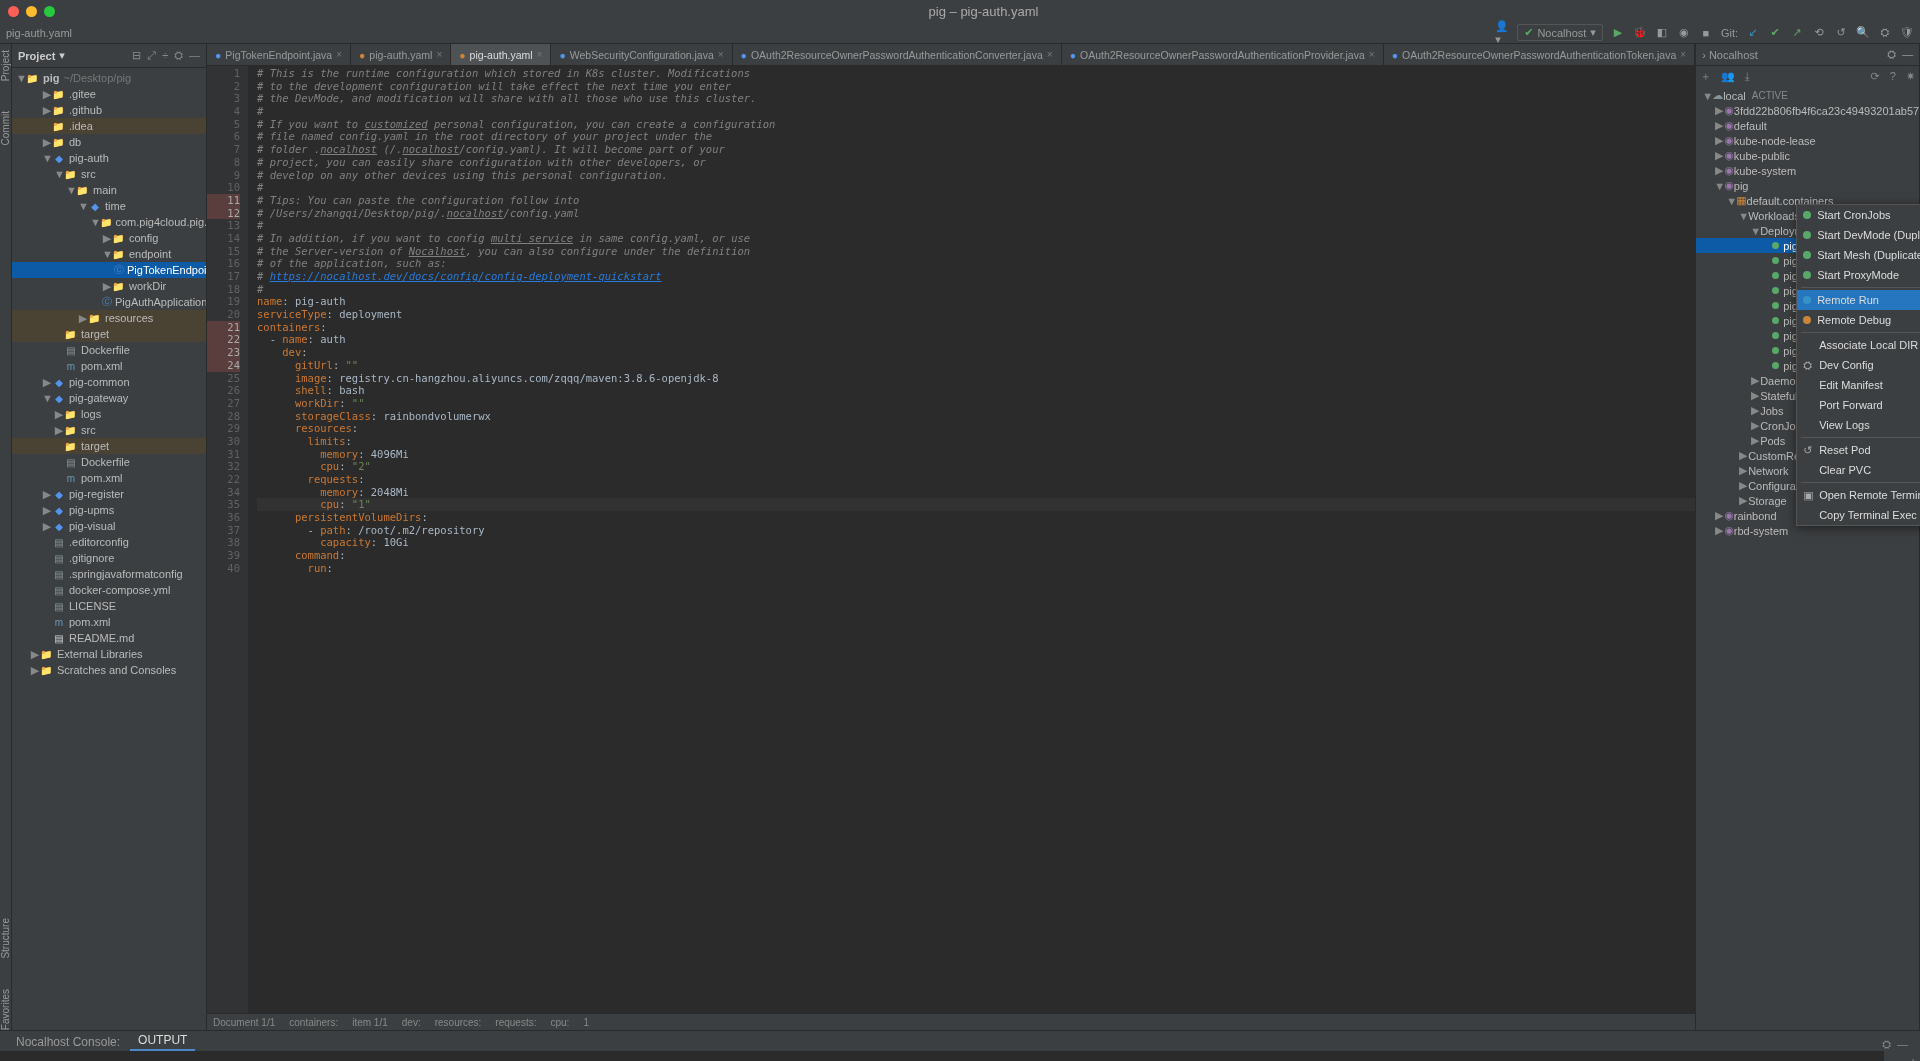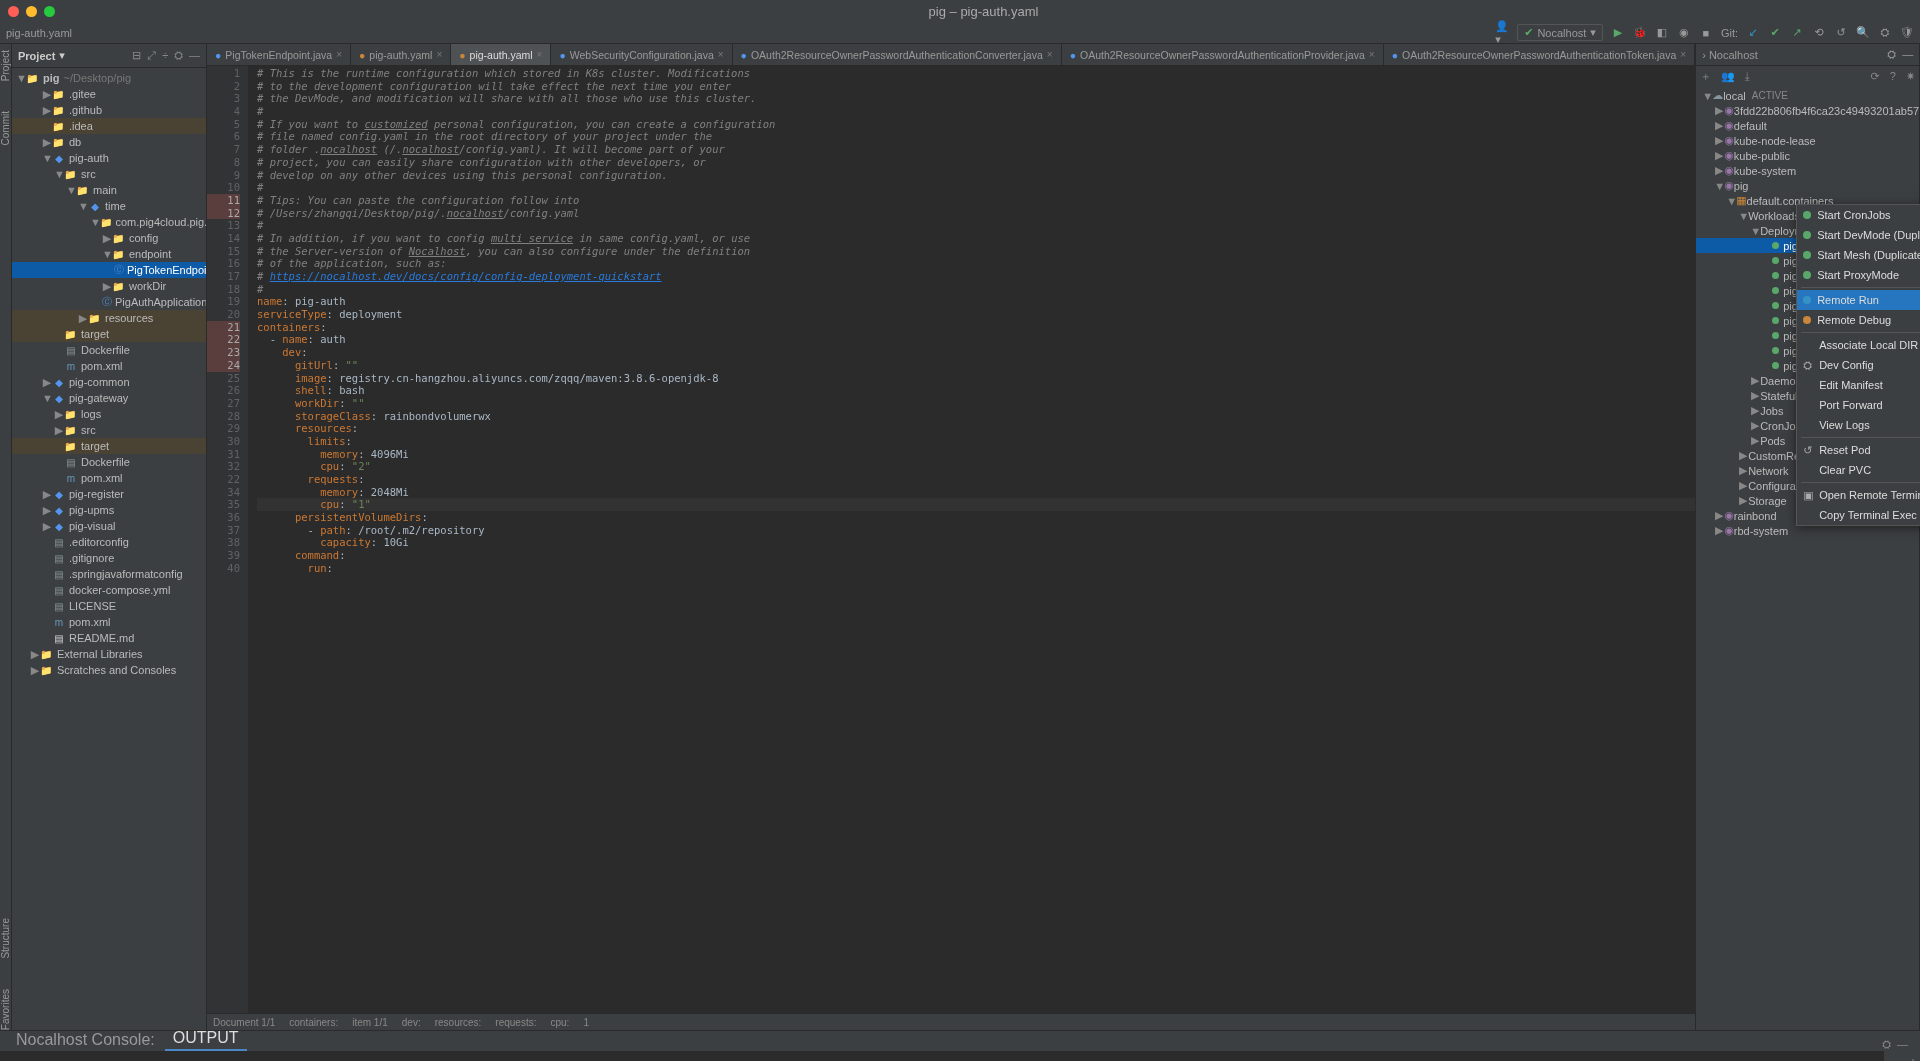--- a/index.html
+++ b/index.html
@@ -86,21 +86,21 @@
 .ctxi { height: 20px; display: flex; align-items: center; padding: 0 10px 0 6px; color: #ddd; gap: 6px; white-space: nowrap; }
 .ctxi.sel { background: #2675bf; }
 .ctxi .bullet { width: 8px; height: 8px; border-radius: 50%; display: inline-block; }
 .b-green { background: #59a869; }
 .b-blue { background: #3592c4; }
 .b-orange { background: #c9863a; }
 .ctxsep { height: 1px; background: #555; margin: 2px 4px; }
 
 .console-panel { height: 218px; background: #2b2b2b; border-top: 1px solid #2a2a2a; display: flex; flex-direction: column; }
 .console-tabs { height: 20px; background: #3c3f41; display: flex; align-items: flex-end; padding: 0 8px; gap: 2px; }
-.ct { padding: 2px 8px; color: #999; font-size: 16px; }
+.ct { padding: 2px 8px; color: #999; font-size: 12px; }
 .ct.active { color: #ddd; border-bottom: 2px solid #4a88c7; }
 .ct-tools { margin-left: auto; display: flex; gap: 6px; color: #888; padding: 0 4px; }
 .console-body { flex: 1; background: #2b2b2b; border-right: 18px solid #3c3f41; }
 .console-stripe { width: 18px; background: #3c3f41; display: flex; flex-direction: column; align-items: center; padding-top: 6px; gap: 10px; color: #888; }
 .green-check { color: #59a869; }
 </style>
 </head>
 <body>
 
 <div class="mac-bar">

